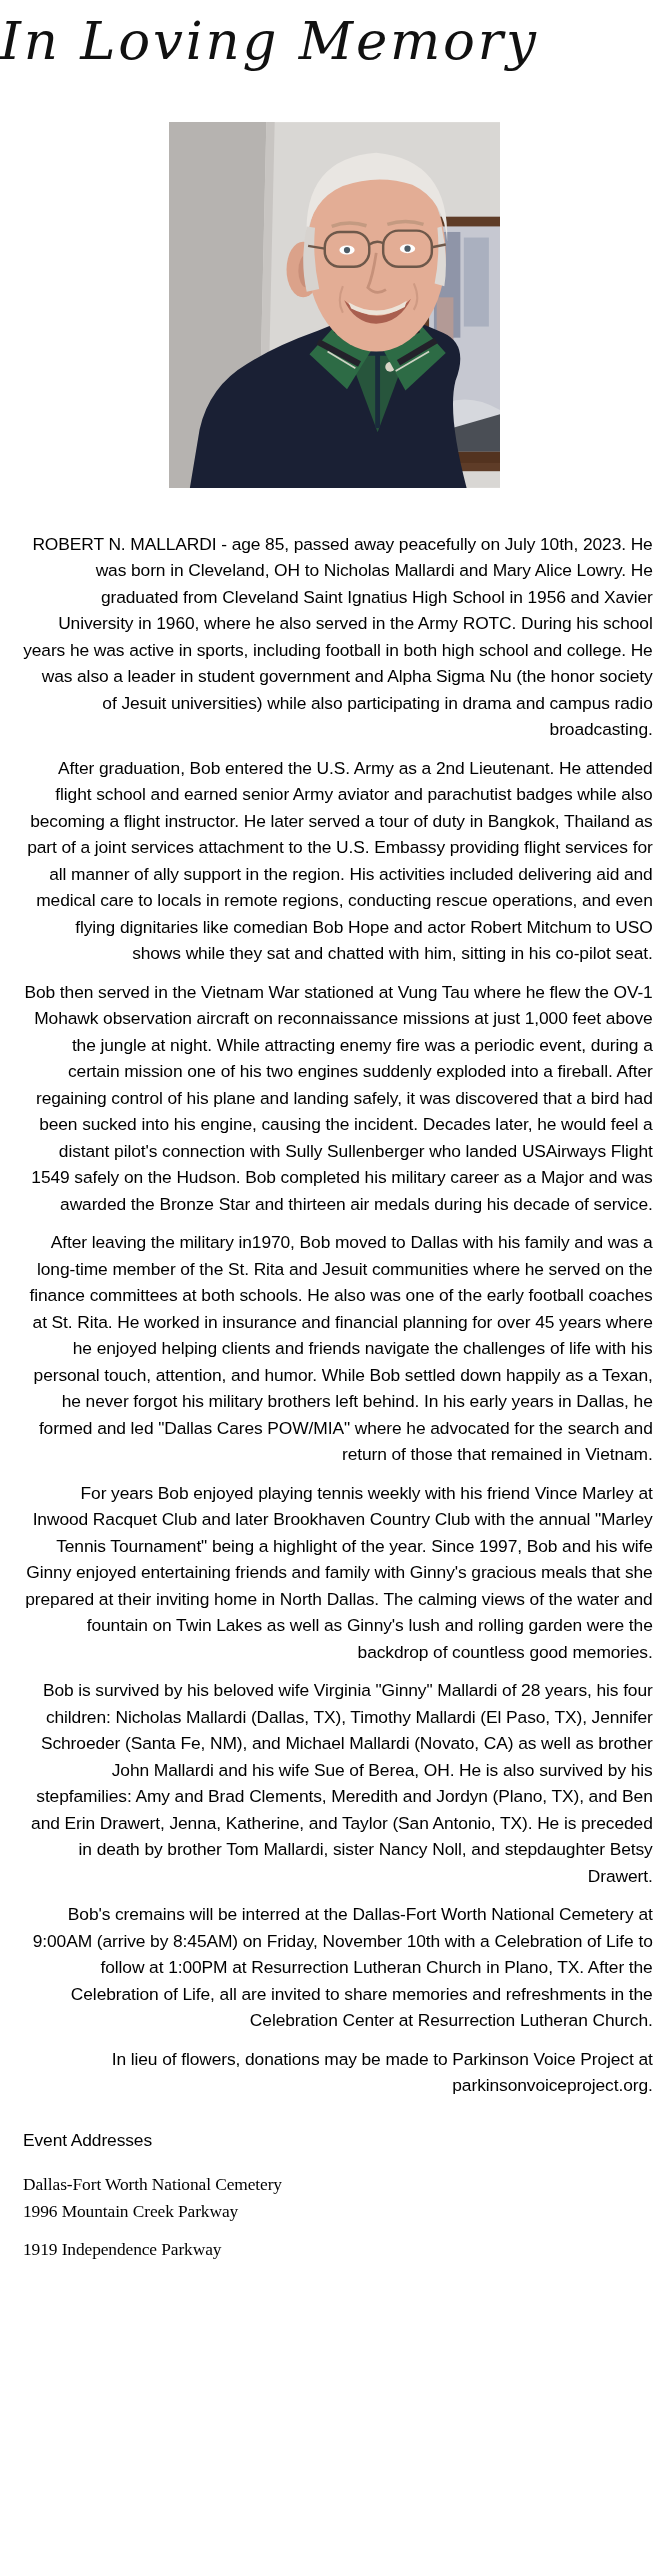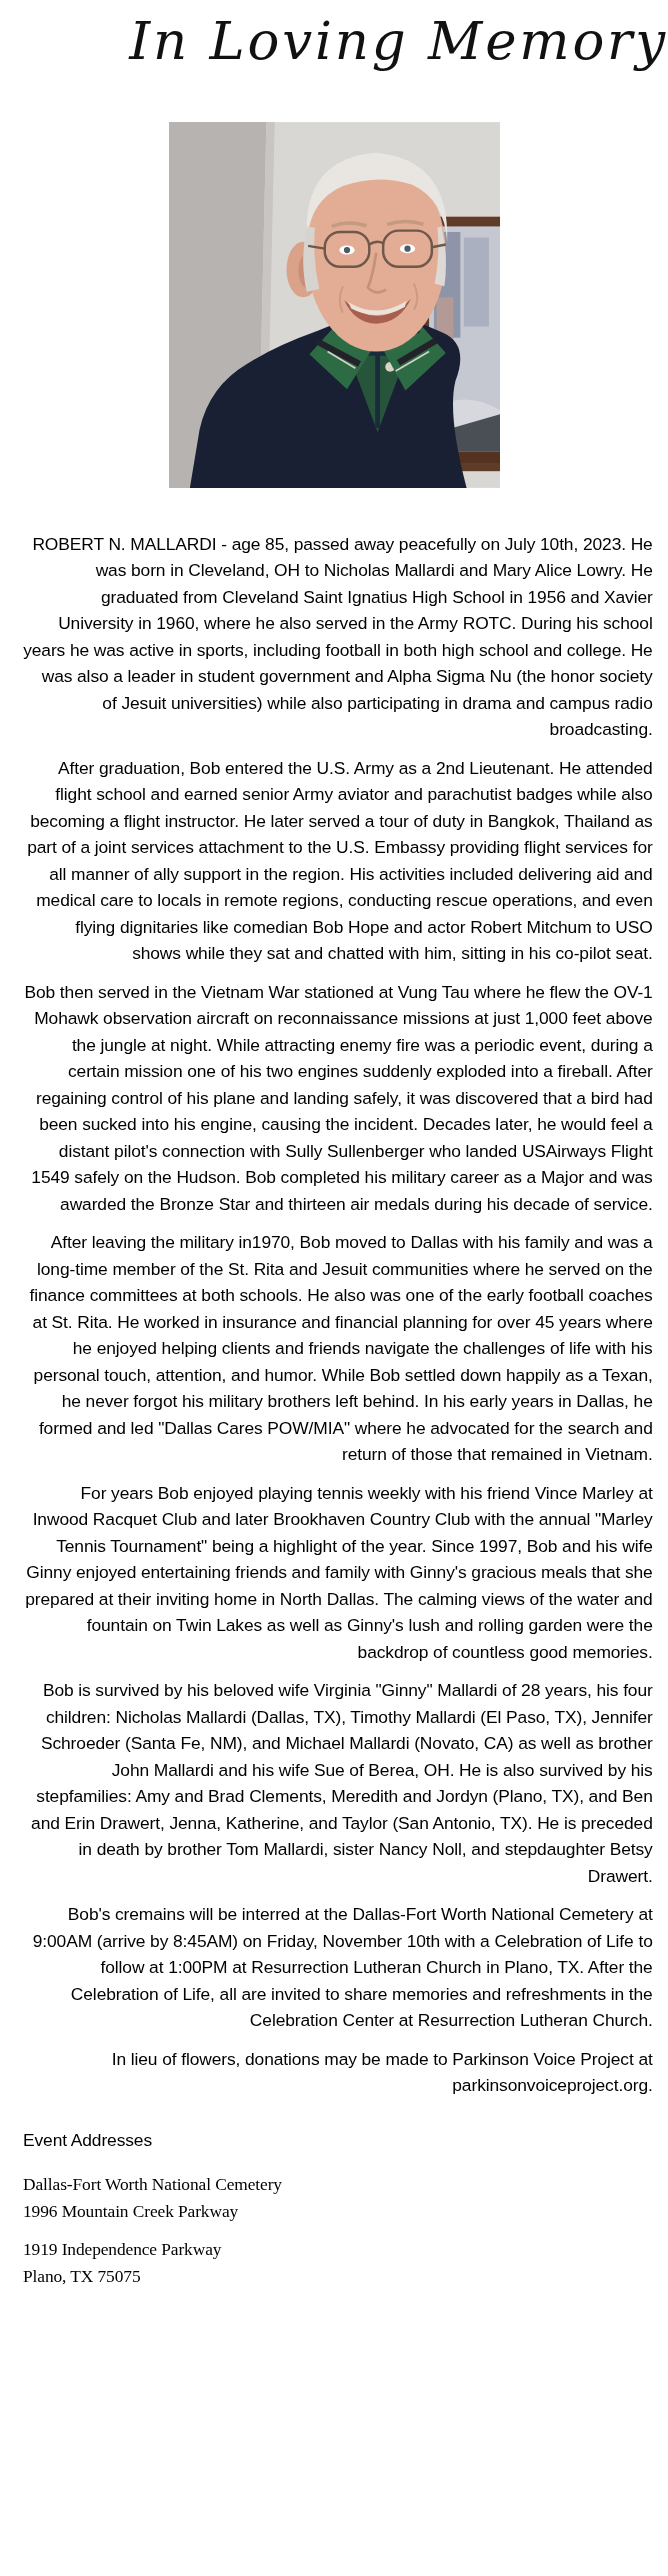--- a/index.html
+++ b/index.html
@@ -8,21 +8,21 @@
     width: 668px;
     height: 2576px;
     overflow: hidden;
     background: #ffffff;
     color: #000000;
     font-family: "Liberation Sans", sans-serif;
   }
   .memorial-title {
     margin: 0;
     padding-top: 7px;
-    text-align: right;
+    text-align: left;
     font-family: "DejaVu Serif", serif;
     font-style: italic;
     font-weight: 400;
     font-size: 53px;
     line-height: 1.3;
     letter-spacing: 2.8px;
     color: #111111;
   }
   .photo-wrap {
     width: 331px;
@@ -151,18 +151,17 @@
   <div class="events">
     <div class="events-heading">Event Addresses</div>
 
     <div class="address-block">
       <div>Dallas-Fort Worth National Cemetery</div>
       <div>1996 Mountain Creek Parkway</div>
     </div>
 
     <div class="address-block">
       <div>1919 Independence Parkway</div>
-      <div>Plano, TX 75075</div>
     </div>
   </div>
 
 </div>
 
 
 </body></html>

